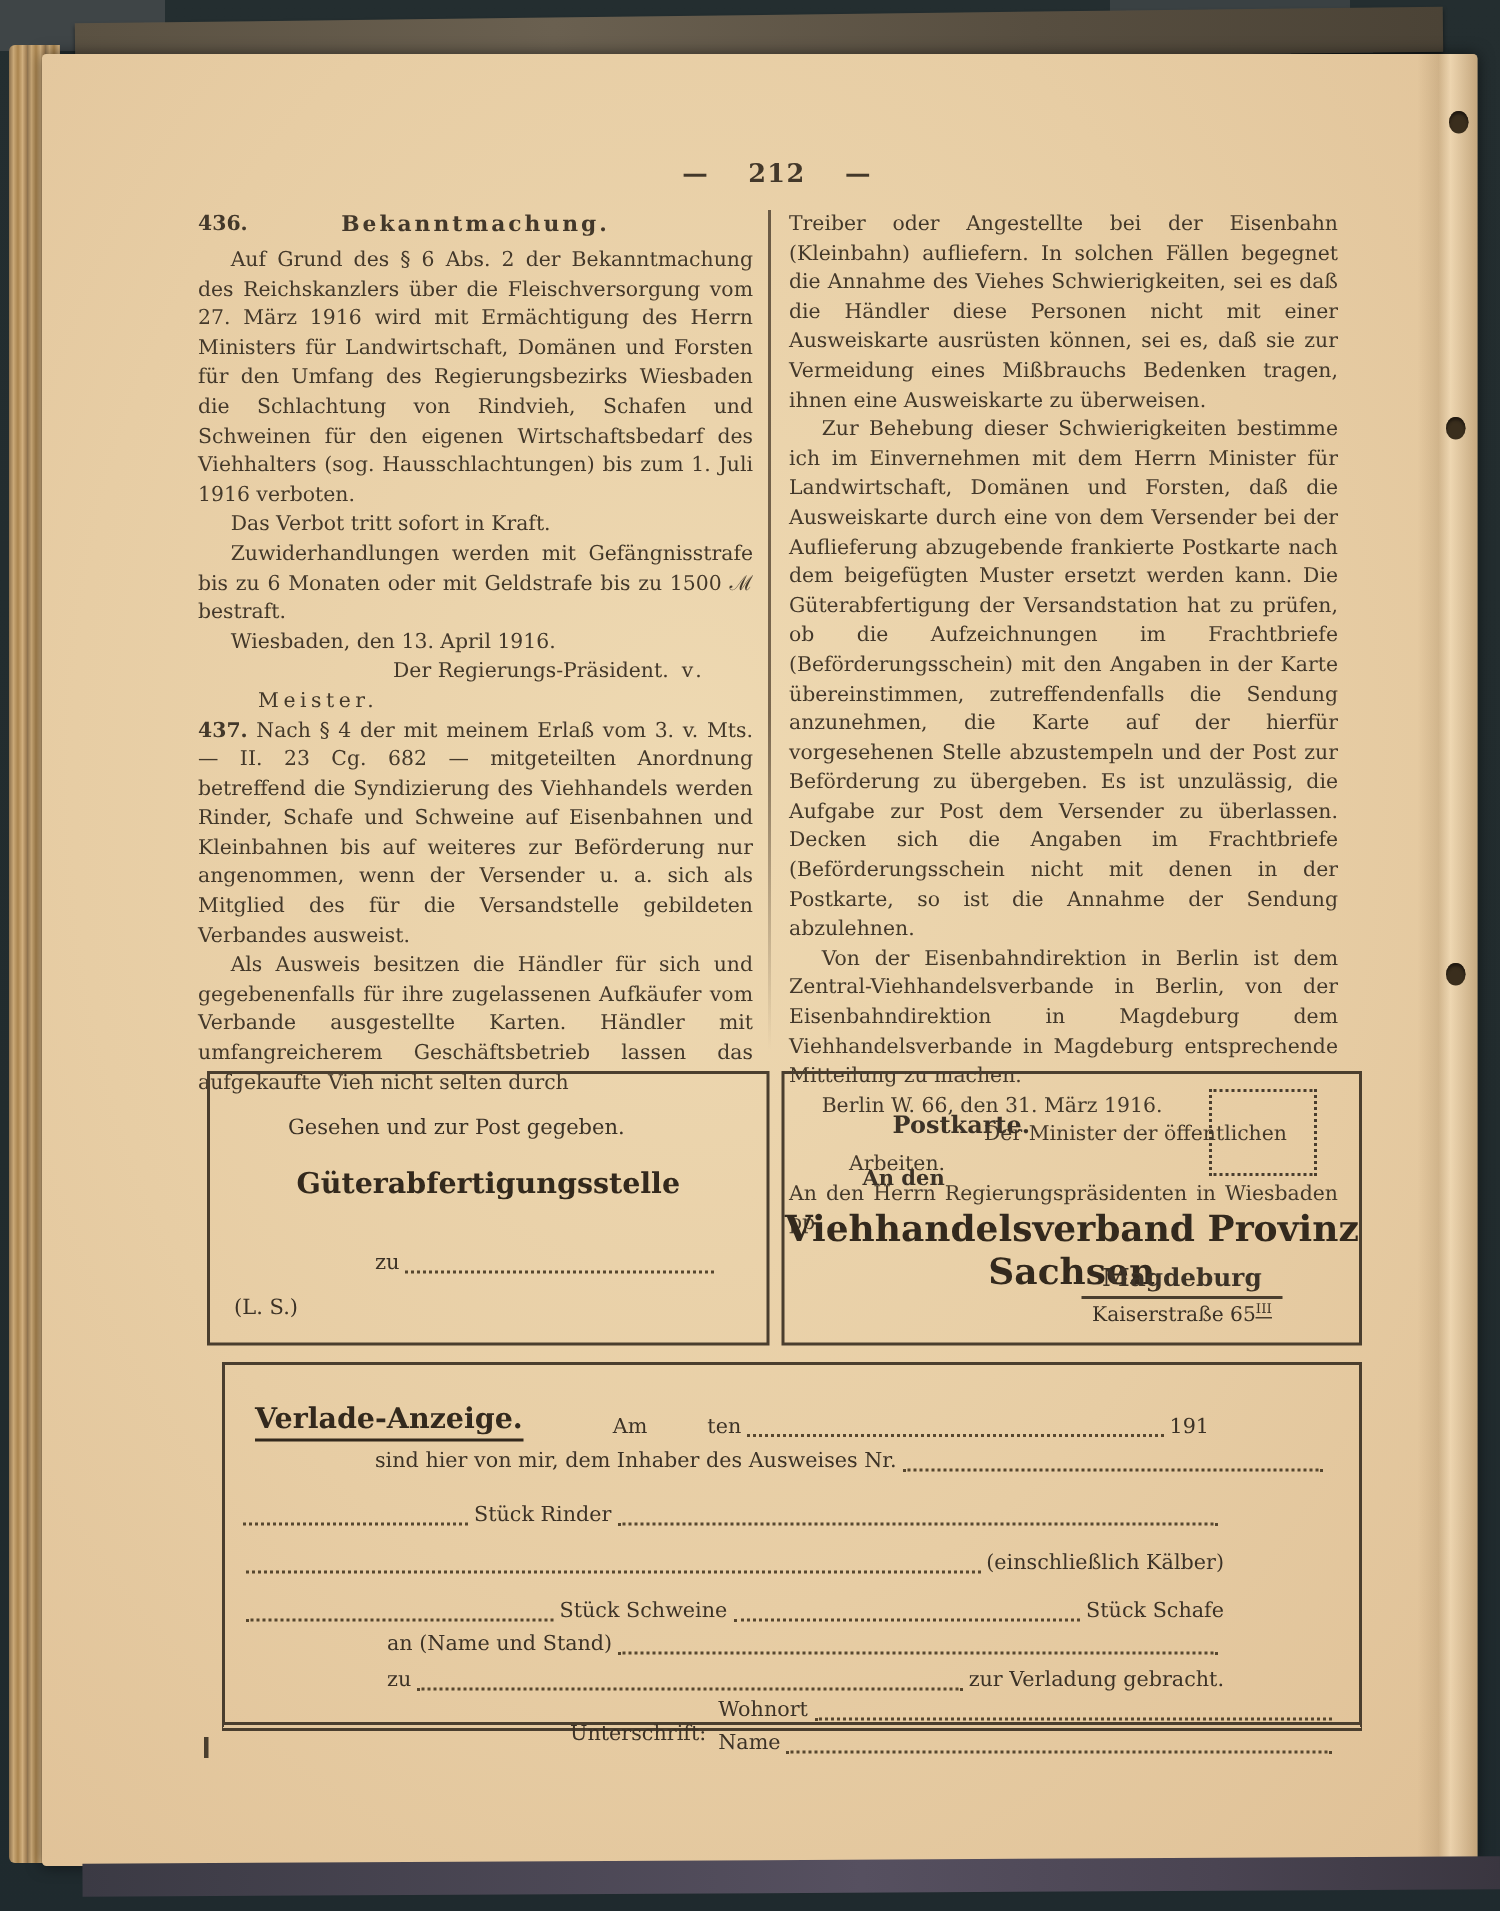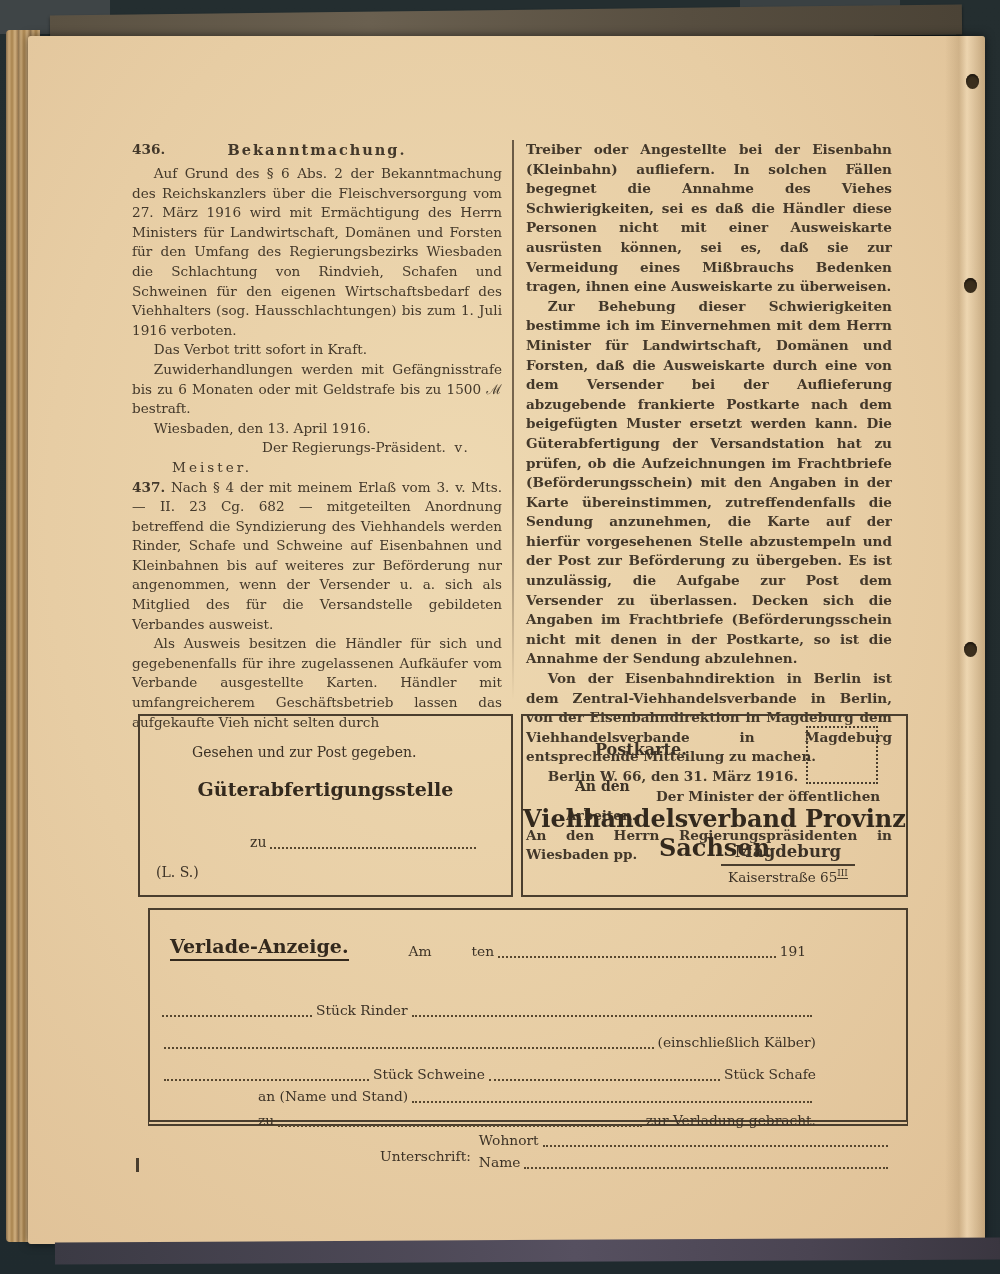--- a/index.html
+++ b/index.html
@@ -44,21 +44,21 @@
   .page-number-row { position:absolute; left:100px; top:70px; width:780px; text-align:center;
     font-size:17px; letter-spacing:1px; color:#43382a; }
   .page-number-row .dash { padding:0 26px; font-weight:bold; }
   .page-number-row .num { font-weight:bold; }
 
   
   .text-area { position:absolute; left:104px; top:104px; width:782px; display:flex; }
   .col { font-size:13.6px; line-height:19.6px; text-align:justify; color:#43382a; }
   .col-left  { width:380px; padding-right:10px; }
   .col-divider { width:2px; background:linear-gradient(180deg,#6a5a45 0%,#7a6850 60%,rgba(122,104,80,0) 100%); height:560px; }
-  .col-right { width:378px; padding-left:12px;font-weight:bold; }
+  .col-right { width:378px; padding-left:12px; }
   .para { text-indent:1.6em; }
   .head-row { position:relative; height:22px; margin-bottom:2px; }
   .item-no { position:absolute; left:0; top:0; font-weight:bold; }
   .announce-head { text-align:center; font-weight:bold; letter-spacing:2px; font-size:14.5px; }
   .dateline { text-indent:1.6em; text-align:left; }
   .sign-line { text-align:center; padding-left:40px; text-align:left; }
   .sign-line .indent { padding-left:90px; }
   .spaced { letter-spacing:3px; }
   .no-indent { text-indent:0; }
   .inline-num { font-weight:bold; }
@@ -76,21 +76,21 @@
 
   .stamp-box { position:absolute; right:28px; top:10px; width:72px; height:58px; border:2px dotted #4a3e2e; }
   .f1r-title { position:absolute; left:72px; top:24px; font-size:16px; font-weight:bold; }
   .f1r-anden { position:absolute; left:52px; top:62px; font-size:14px;font-weight:bold; }
   .f1r-recipient { position:absolute; left:0; top:88px; width:100%; text-align:center; font-weight:bold; font-size:24px; color:#33291d; }
   .f1r-addr { position:absolute; right:28px; top:126px; width:180px; text-align:center; }
   .f1r-city { font-weight:bold; font-size:16.5px; border-bottom:2px solid #4a3e2e; padding:0 14px 3px; display:inline-block; }
   .f1r-street { font-size:13.5px; margin-top:2px; }
   .f1r-street sup { font-size:9px; border-bottom:1px solid #4a3e2e; }
 
-  .form2 { position:absolute; left:120px; top:872px; width:760px; height:218px;
+  .form2 { position:absolute; left:120px; top:872px; width:760px; height:246px;
     border:2px solid #4a3e2e; border-bottom:6px double #4a3e2e; font-size:13.8px; }
   .frow { display:flex; align-items:flex-end; }
   .dots { border-bottom:2px dotted #57472f; height:2px; margin:0 4px 3px; }
   .grow { flex:1; }
   .f2-row1 { position:absolute; left:20px; top:18px; right:100px; }
   .f2-title { font-weight:bold; font-size:19px; border-bottom:2.5px solid #33291d; padding-bottom:2px; color:#33291d; margin-right:46px; }
   .f2-am { margin-left:14px; padding-bottom:2px;margin-top:15px; }
   .f2-ten { margin-left:40px; padding-bottom:2px; }
   .f2-191 { padding-bottom:2px; }
   .f2-row2 { position:absolute; left:100px; top:56px; right:20px; }
@@ -116,20 +116,23 @@
   <div class="binding-strip"></div>
   <div class="page-stack"></div>
 
   <div class="page">
     <div class="page-fold"></div>
     <div class="hole" style="left:938px; top:38px;"></div>
     <div class="hole" style="left:936px; top:242px;"></div>
     <div class="hole" style="left:936px; top:606px;"></div>
     <div class="stray"></div>
 
+    <div class="page-number-row">
+      <span class="dash">—</span><span class="num">212</span><span class="dash">—</span>
+    </div>
 
     <div class="text-area">
       <div class="col col-left">
         <div class="head-row">
           <span class="item-no">436.</span>
           <div class="announce-head">Bekanntmachung.</div>
         </div>
         <p class="para">Auf Grund des § 6 Abs. 2 der Bekanntmachung des Reichskanzlers über die Fleischversorgung vom 27. März 1916 wird mit Ermächtigung des Herrn Ministers für Landwirtschaft, Domänen und Forsten für den Umfang des Regierungsbezirks Wiesbaden die Schlachtung von Rindvieh, Schafen und Schweinen für den eigenen Wirtschaftsbedarf des Viehhalters (sog. Hausschlachtungen) bis zum 1. Juli 1916 verboten.</p>
         <p class="para">Das Verbot tritt sofort in Kraft.</p>
         <p class="para">Zuwiderhandlungen werden mit Gefängnisstrafe bis zu 6 Monaten oder mit Geldstrafe bis zu 1500 ℳ bestraft.</p>
@@ -173,20 +176,24 @@
       </div>
     </div>
 
     <div class="form2">
       <div class="f2-row1 frow">
         <span class="f2-title">Verlade-Anzeige.</span>
         <span class="f2-am lbl">Am</span>
         <span class="f2-ten lbl">ten</span>
         <span class="dots grow"></span>
         <span class="f2-191 lbl">191</span>
+      </div>
+      <div class="f2-row2 frow">
+        <span class="lbl">sind hier von mir, dem Inhaber des Ausweises Nr.</span>
+        <span class="dots grow"></span>
       </div>
       <div class="f2-row3 frow">
         <span class="dots w150"></span>
         <span class="lbl">Stück Rinder</span>
         <span class="dots grow"></span>
       </div>
       <div class="f2-row4 frow">
         <span class="dots grow"></span>
         <span class="lbl">(einschließlich Kälber)</span>
       </div>

